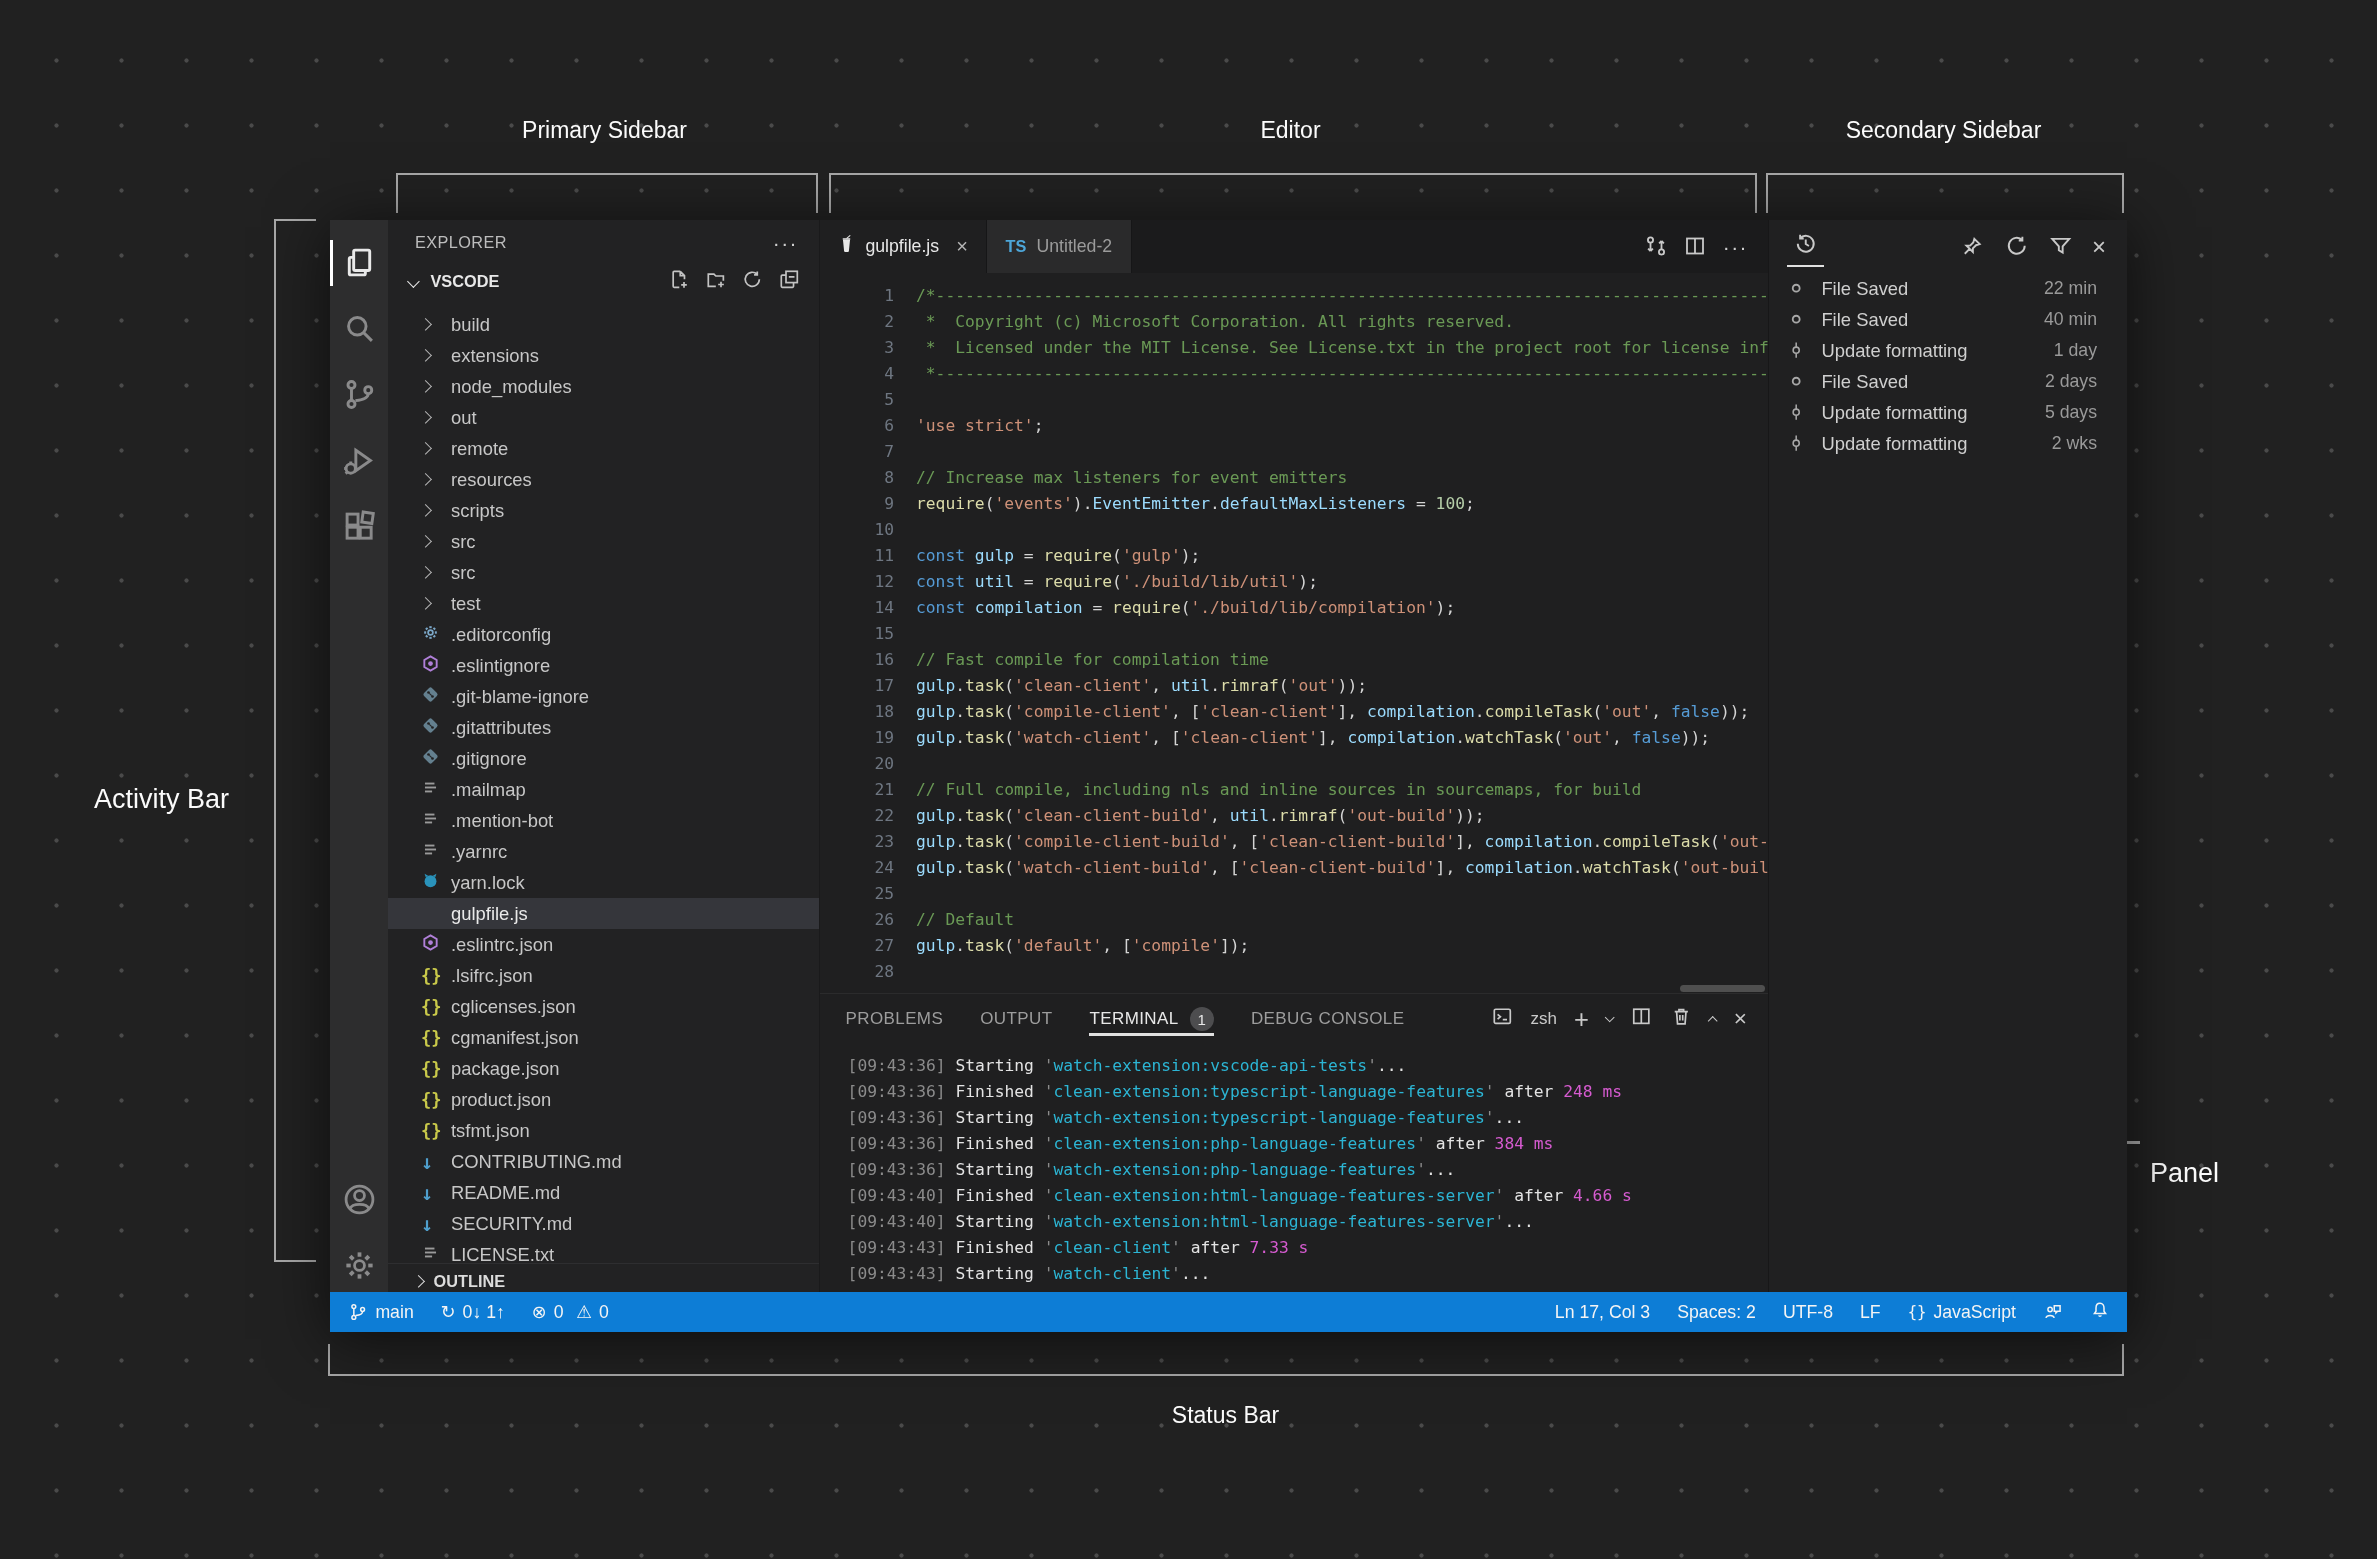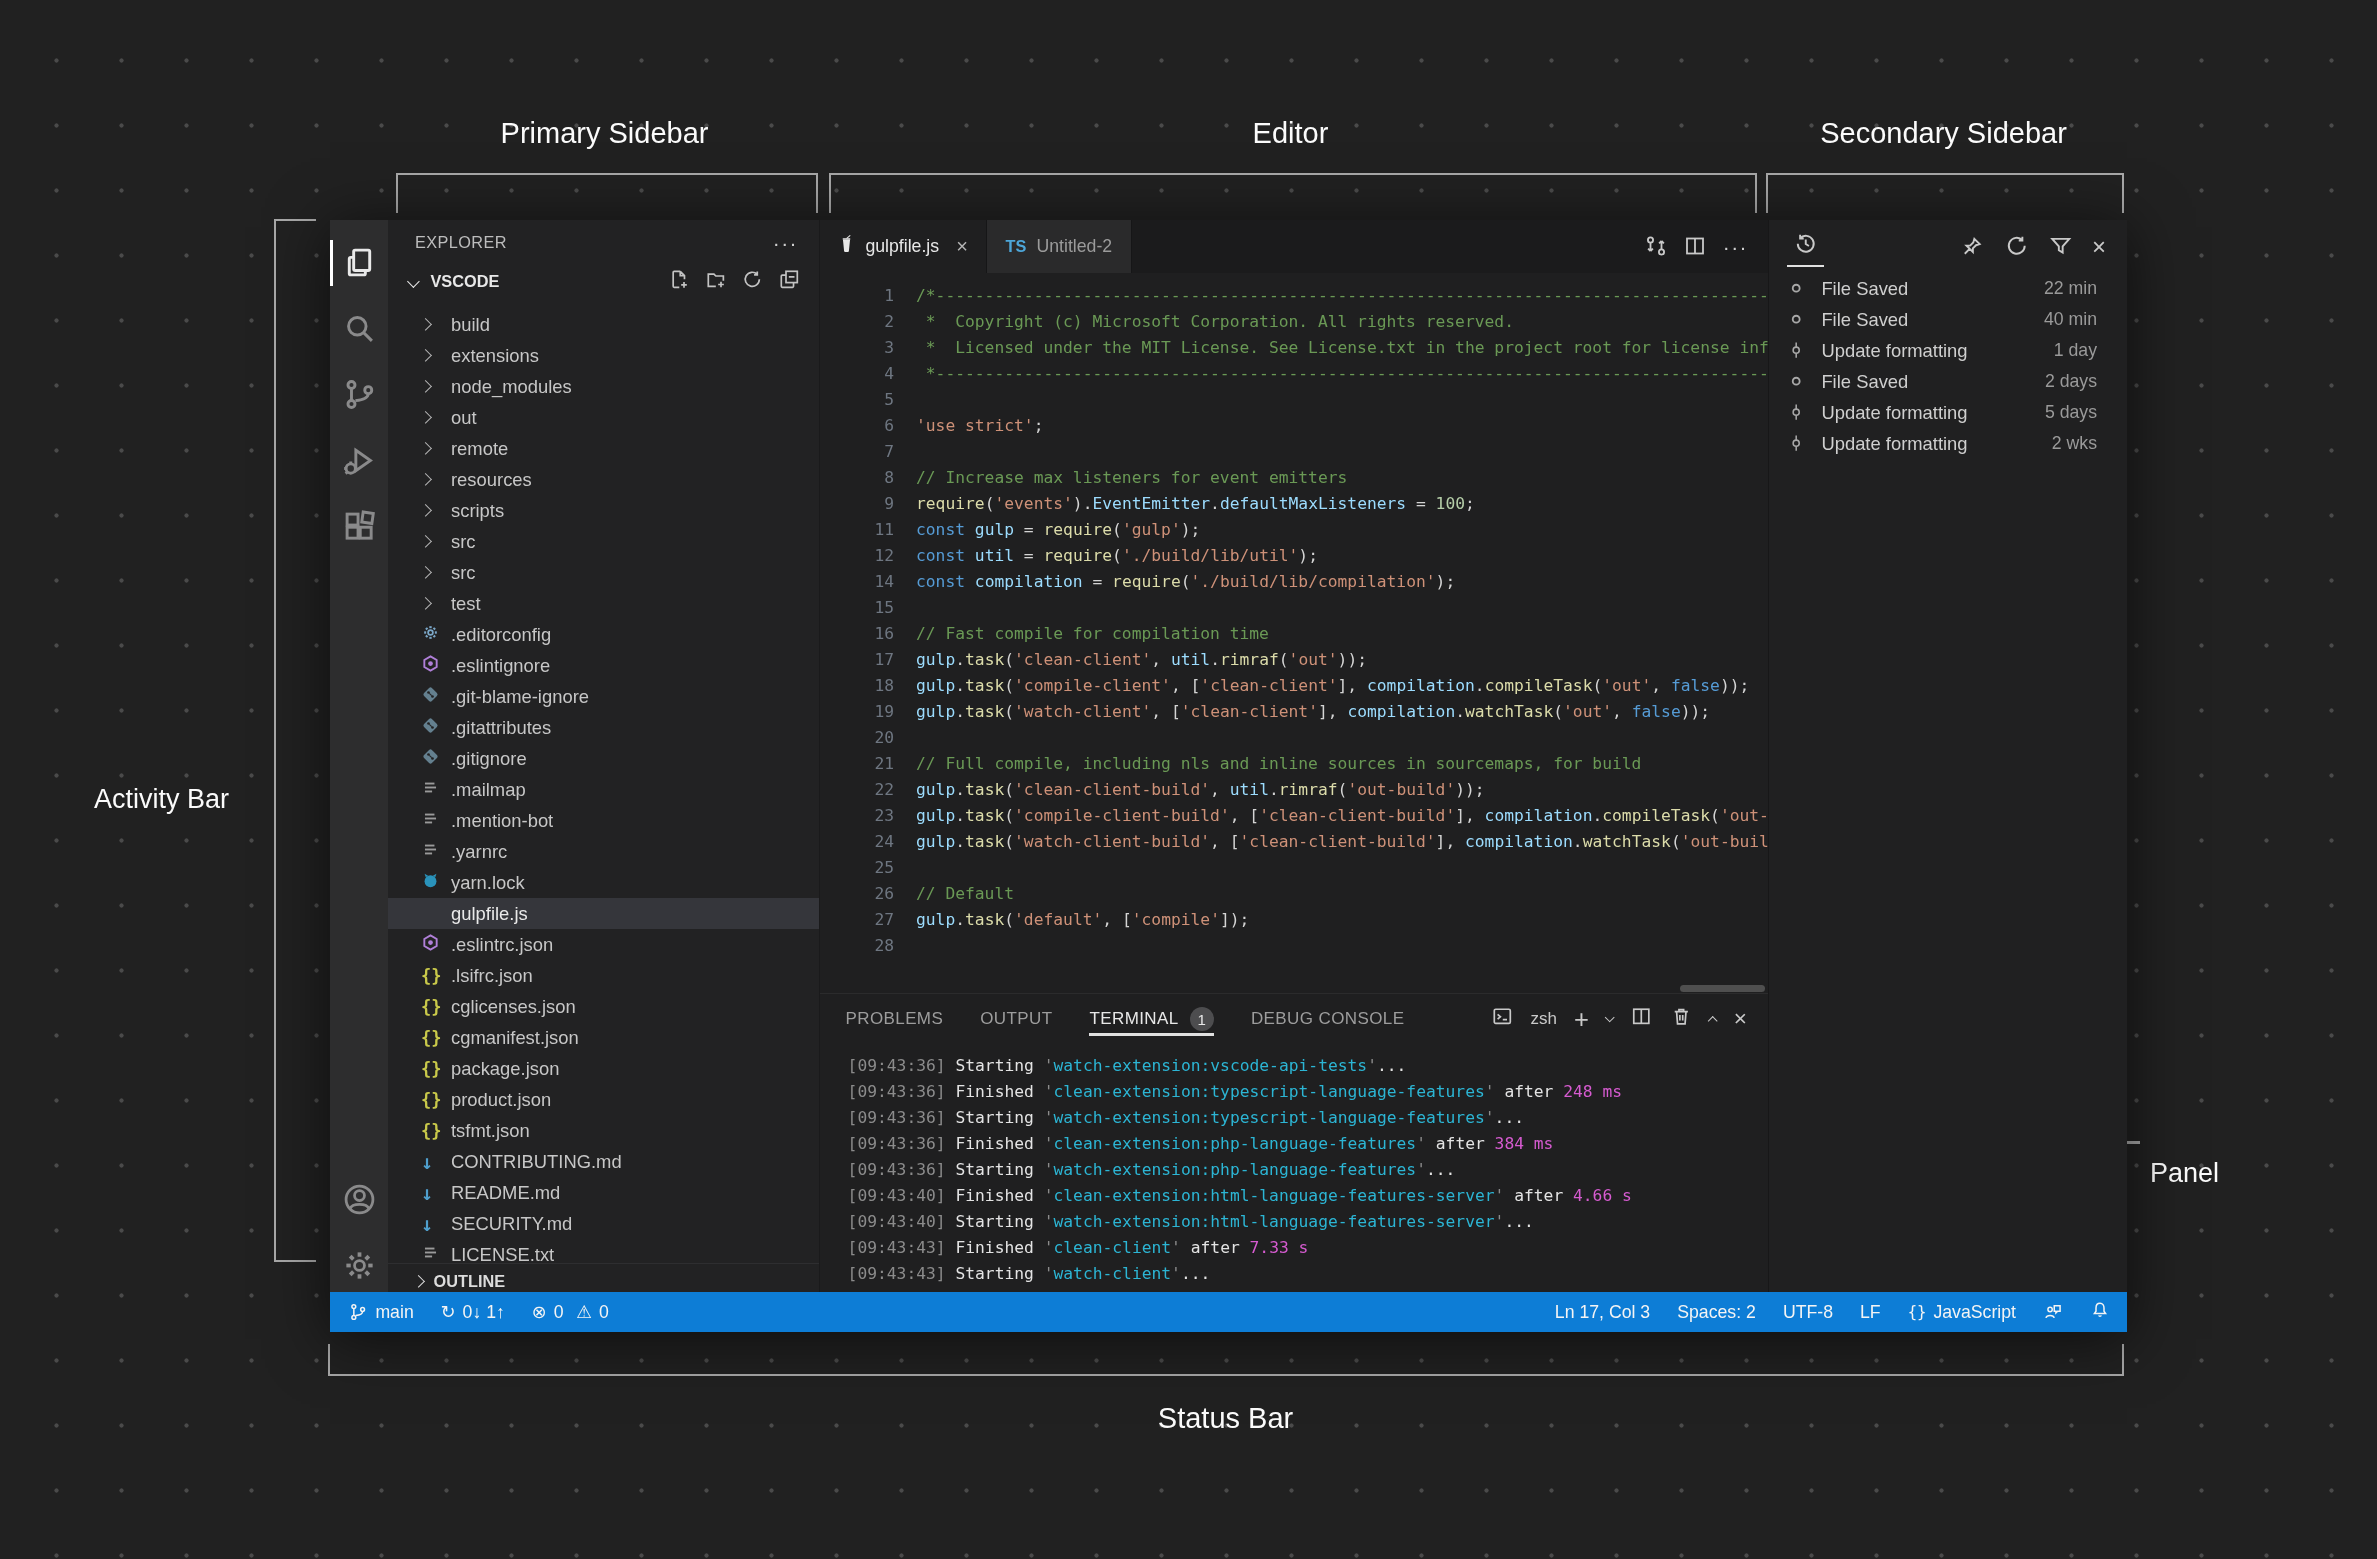--- a/index.html
+++ b/index.html
@@ -3,21 +3,21 @@
 <meta charset="utf-8">
 <style>
   html,body{margin:0;padding:0;background:#1c1c1c;}
   #page{position:relative;width:2377px;height:1560px;overflow:hidden;
     background-color:#212121;
     background-image:radial-gradient(circle,#4a4a4a 1.8px,transparent 2.4px);
     background-size:65px 65px;background-position:24px 28px;
     font-family:"Liberation Sans",sans-serif;color:#cccccc;}
 
   
-  .region-label{position:absolute;color:#fbfbfb;font-size:29px;font-weight:500;text-align:center;width:297px;}
+  .region-label{position:absolute;color:#fbfbfb;font-size:23px;font-weight:500;text-align:center;width:297px;}
   .bracket{position:absolute;border:0 solid #a8a8a8;}
   .bracket.top{border-top-width:2.8px;border-left-width:2.8px;border-right-width:2.8px;height:38px;}
   .bracket.bottom{border-bottom-width:2.8px;border-left-width:2.8px;border-right-width:2.8px;height:30px;}
   .bracket.left{border-left-width:2.8px;border-top-width:2.8px;border-bottom-width:2.8px;width:40px;}
   .bracket.right{border-right-width:2.8px;border-top-width:2.8px;border-bottom-width:2.8px;width:37px;}
   .connector{position:absolute;background:#a8a8a8;height:2.8px;}
   .side-label{position:absolute;color:#fbfbfb;font-size:27px;font-weight:500;white-space:nowrap;}
 
   
   #window{position:absolute;left:330px;top:220px;width:1797px;height:1112px;background:#1f1f20;
@@ -532,20 +532,21 @@
           <div id="code-lines">
               <div class="cl"><span class="ln">1</span><span class="cseg"><span class="tok-c">/*----------------------------------------------------------------------------------------------------</span></span></div>
               <div class="cl"><span class="ln">2</span><span class="cseg"><span class="tok-c"> *  Copyright (c) Microsoft Corporation. All rights reserved.</span></span></div>
               <div class="cl"><span class="ln">3</span><span class="cseg"><span class="tok-c"> *  Licensed under the MIT License. See License.txt in the project root for license information.</span></span></div>
               <div class="cl"><span class="ln">4</span><span class="cseg"><span class="tok-c"> *----------------------------------------------------------------------------------------------------*/</span></span></div>
               <div class="cl"><span class="ln">5</span><span class="cseg"></span></div>
               <div class="cl"><span class="ln">6</span><span class="cseg"><span class="tok-s">'use strict'</span><span class="tok-p">;</span></span></div>
               <div class="cl"><span class="ln">7</span><span class="cseg"></span></div>
               <div class="cl"><span class="ln">8</span><span class="cseg"><span class="tok-c">// Increase max listeners for event emitters</span></span></div>
               <div class="cl"><span class="ln">9</span><span class="cseg"><span class="tok-f">require</span><span class="tok-p">(</span><span class="tok-s">'events'</span><span class="tok-p">).</span><span class="tok-v">EventEmitter</span><span class="tok-p">.</span><span class="tok-v">defaultMaxListeners</span><span class="tok-p"> = </span><span class="tok-n">100</span><span class="tok-p">;</span></span></div>
+              <div class="cl"><span class="ln">10</span><span class="cseg"></span></div>
               <div class="cl"><span class="ln">11</span><span class="cseg"><span class="tok-k">const </span><span class="tok-v">gulp</span><span class="tok-p"> = </span><span class="tok-f">require</span><span class="tok-p">(</span><span class="tok-s">'gulp'</span><span class="tok-p">);</span></span></div>
               <div class="cl"><span class="ln">12</span><span class="cseg"><span class="tok-k">const </span><span class="tok-v">util</span><span class="tok-p"> = </span><span class="tok-f">require</span><span class="tok-p">(</span><span class="tok-s">'./build/lib/util'</span><span class="tok-p">);</span></span></div>
               <div class="cl"><span class="ln">14</span><span class="cseg"><span class="tok-k">const </span><span class="tok-v">compilation</span><span class="tok-p"> = </span><span class="tok-f">require</span><span class="tok-p">(</span><span class="tok-s">'./build/lib/compilation'</span><span class="tok-p">);</span></span></div>
               <div class="cl"><span class="ln">15</span><span class="cseg"></span></div>
               <div class="cl"><span class="ln">16</span><span class="cseg"><span class="tok-c">// Fast compile for compilation time</span></span></div>
               <div class="cl"><span class="ln">17</span><span class="cseg"><span class="tok-v">gulp</span><span class="tok-p">.</span><span class="tok-f">task</span><span class="tok-p">(</span><span class="tok-s">'clean-client'</span><span class="tok-p">, </span><span class="tok-v">util</span><span class="tok-p">.</span><span class="tok-f">rimraf</span><span class="tok-p">(</span><span class="tok-s">'out'</span><span class="tok-p">));</span></span></div>
               <div class="cl"><span class="ln">18</span><span class="cseg"><span class="tok-v">gulp</span><span class="tok-p">.</span><span class="tok-f">task</span><span class="tok-p">(</span><span class="tok-s">'compile-client'</span><span class="tok-p">, [</span><span class="tok-s">'clean-client'</span><span class="tok-p">], </span><span class="tok-v">compilation</span><span class="tok-p">.</span><span class="tok-f">compileTask</span><span class="tok-p">(</span><span class="tok-s">'out'</span><span class="tok-p">, </span><span class="tok-k">false</span><span class="tok-p">));</span></span></div>
               <div class="cl"><span class="ln">19</span><span class="cseg"><span class="tok-v">gulp</span><span class="tok-p">.</span><span class="tok-f">task</span><span class="tok-p">(</span><span class="tok-s">'watch-client'</span><span class="tok-p">, [</span><span class="tok-s">'clean-client'</span><span class="tok-p">], </span><span class="tok-v">compilation</span><span class="tok-p">.</span><span class="tok-f">watchTask</span><span class="tok-p">(</span><span class="tok-s">'out'</span><span class="tok-p">, </span><span class="tok-k">false</span><span class="tok-p">));</span></span></div>
               <div class="cl"><span class="ln">20</span><span class="cseg"></span></div>
               <div class="cl"><span class="ln">21</span><span class="cseg"><span class="tok-c">// Full compile, including nls and inline sources in sourcemaps, for build</span></span></div>

